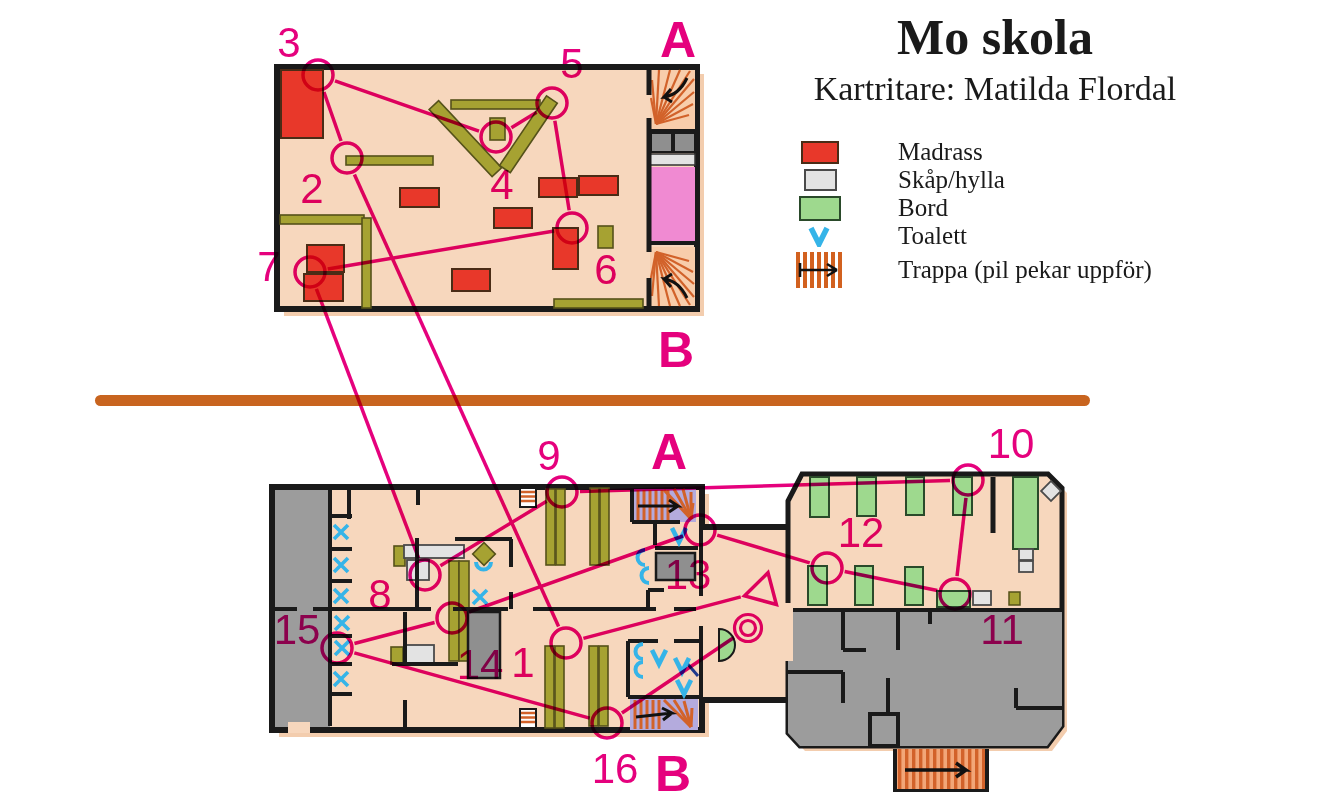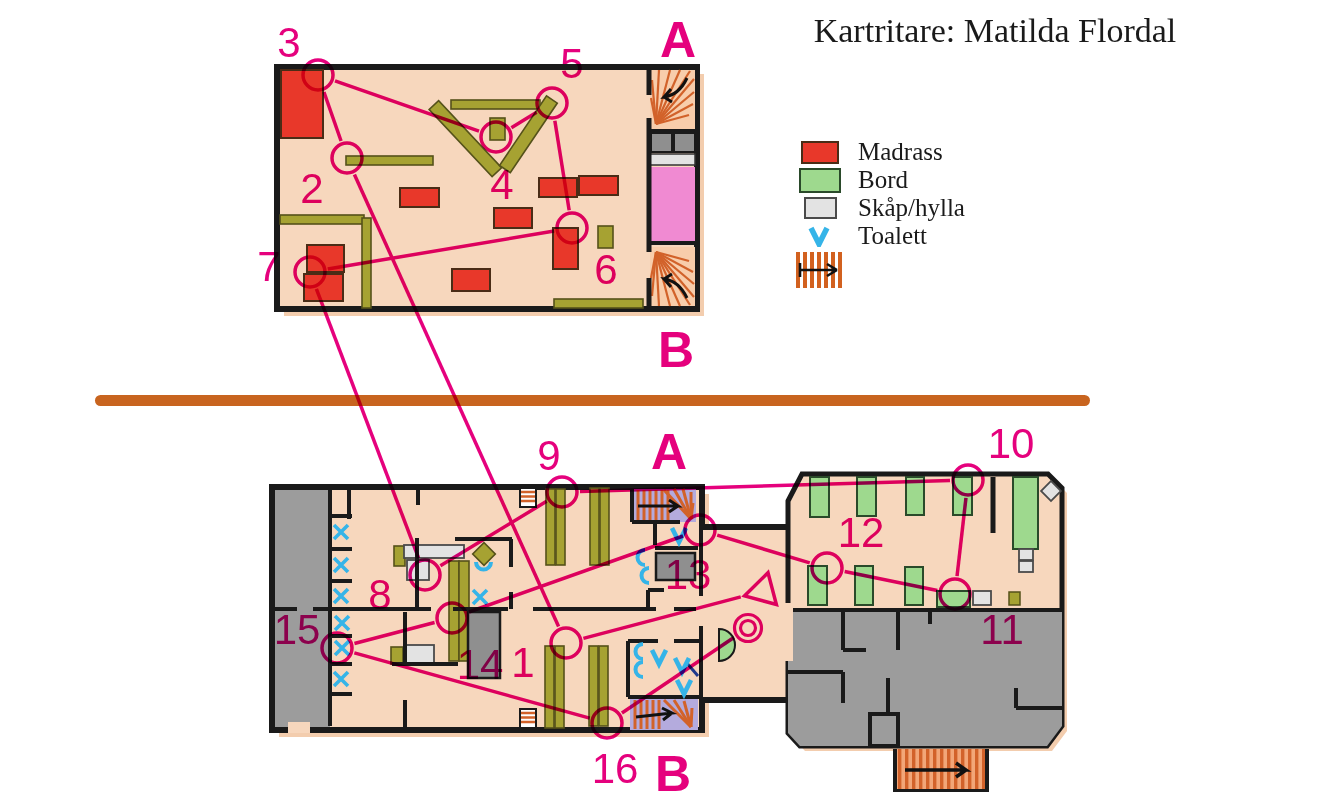--- a/index.html
+++ b/index.html
@@ -6,21 +6,21 @@
   body{position:relative;width:1328px;height:792px;overflow:hidden;
        font-family:"Liberation Sans",sans-serif;}
   #map-canvas{position:absolute;left:0;top:0;}
   #course-overlay{mix-blend-mode:multiply;}
   .hdr{position:absolute;left:780px;top:8px;width:430px;text-align:center;
        font-family:"Liberation Serif",serif;color:#1a1a1a;}
   .hdr h1{margin:0;font-size:50px;line-height:58px;font-weight:bold;}
   .hdr .sub{margin-top:4px;font-size:34px;}
   .legend{position:absolute;left:782px;top:138px;width:430px;
           font-family:"Liberation Serif",serif;color:#1a1a1a;}
-  .legend .row{display:flex;align-items:center;height:28px;}
+  .legend .row{display:flex;align-items:center;height:28px;gap:40px;}
   .legend .ic{width:76px;display:flex;justify-content:center;align-items:center;overflow:visible;}
   .legend .lbl{font-size:25px;line-height:26px;}
   .sw{box-sizing:border-box;}
   .sw-madrass{width:38px;height:23px;background:#e8382a;border:2px solid #4a2c16;}
   .sw-bank{width:13px;height:27px;background:#a6a232;border:2px solid #55521a;}
   .sw-bord{width:42px;height:25px;background:#9ed98e;border:2px solid #2a4a2a;}
   .sw-skap{width:33px;height:22px;background:#e3e3e3;border:2px solid #4a4a4a;}
 </style>
 </head>
 <body>
@@ -315,41 +315,42 @@
       <circle cx="748" cy="628" r="13.5" fill="none" stroke="#e5017d" stroke-width="3.2"></circle>
       <circle cx="748" cy="628" r="7.5" fill="none" stroke="#e5017d" stroke-width="3.2"></circle>
       <text x="678" y="57" fill="#e5017d" font-size="50" font-weight="bold" text-anchor="middle" font-family="&quot;Liberation Sans&quot;,sans-serif">A</text>
       <text x="676" y="367" fill="#e5017d" font-size="50" font-weight="bold" text-anchor="middle" font-family="&quot;Liberation Sans&quot;,sans-serif">B</text>
       <text x="669" y="469" fill="#e5017d" font-size="50" font-weight="bold" text-anchor="middle" font-family="&quot;Liberation Sans&quot;,sans-serif">A</text>
       <text x="673" y="791" fill="#e5017d" font-size="50" font-weight="bold" text-anchor="middle" font-family="&quot;Liberation Sans&quot;,sans-serif">B</text>
     </g>
 </svg>
 
 <div class="hdr">
+  <h1>Mo skola</h1>
   <div class="sub">Kartritare: Matilda Flordal</div>
 </div>
 
 <div class="legend">
   <div class="row">
     <span class="ic">
         <span class="sw sw-madrass"></span>
       </span>
     <span class="lbl">Madrass</span>
   </div>
   <div class="row">
     <span class="ic">
+        <span class="sw sw-skap"></span>
+      </span>
+    <span class="lbl">Skåp/hylla</span>
+  </div>
+  <div class="row">
+    <span class="ic">
         <span class="sw sw-bord"></span>
       </span>
     <span class="lbl">Bord</span>
-  </div>
-  <div class="row">
-    <span class="ic">
-        <span class="sw sw-skap"></span>
-      </span>
-    <span class="lbl">Skåp/hylla</span>
   </div>
   <div class="row">
     <span class="ic">
       <svg width="24" height="22">
           <path d="M3,3 L11,19 L19,3" stroke="#35b4e8" stroke-width="5.5" fill="none"></path>
         </svg>
     </span>
     <span class="lbl">Toalett</span>
   </div>
   <div class="row" style="height:40px">
@@ -360,14 +361,15 @@
             <line x1="12" y1="2" x2="12" y2="38"></line>
           <line x1="19" y1="2" x2="19" y2="38"></line>
             <line x1="26" y1="2" x2="26" y2="38"></line>
           <line x1="33" y1="2" x2="33" y2="38"></line>
             <line x1="40" y1="2" x2="40" y2="38"></line>
           <line x1="47" y1="2" x2="47" y2="38"></line>
         </g>
         <path d="M7,20 H44 M7,13 V27 M44,20 l-10,-6 m10,6 l-10,6" stroke="#111" stroke-width="2.6" fill="none"></path>
       </svg>
     </span>
+    <span class="lbl">Trappa (pil pekar uppför)</span>
   </div>
 </div>
 
 </body></html>

